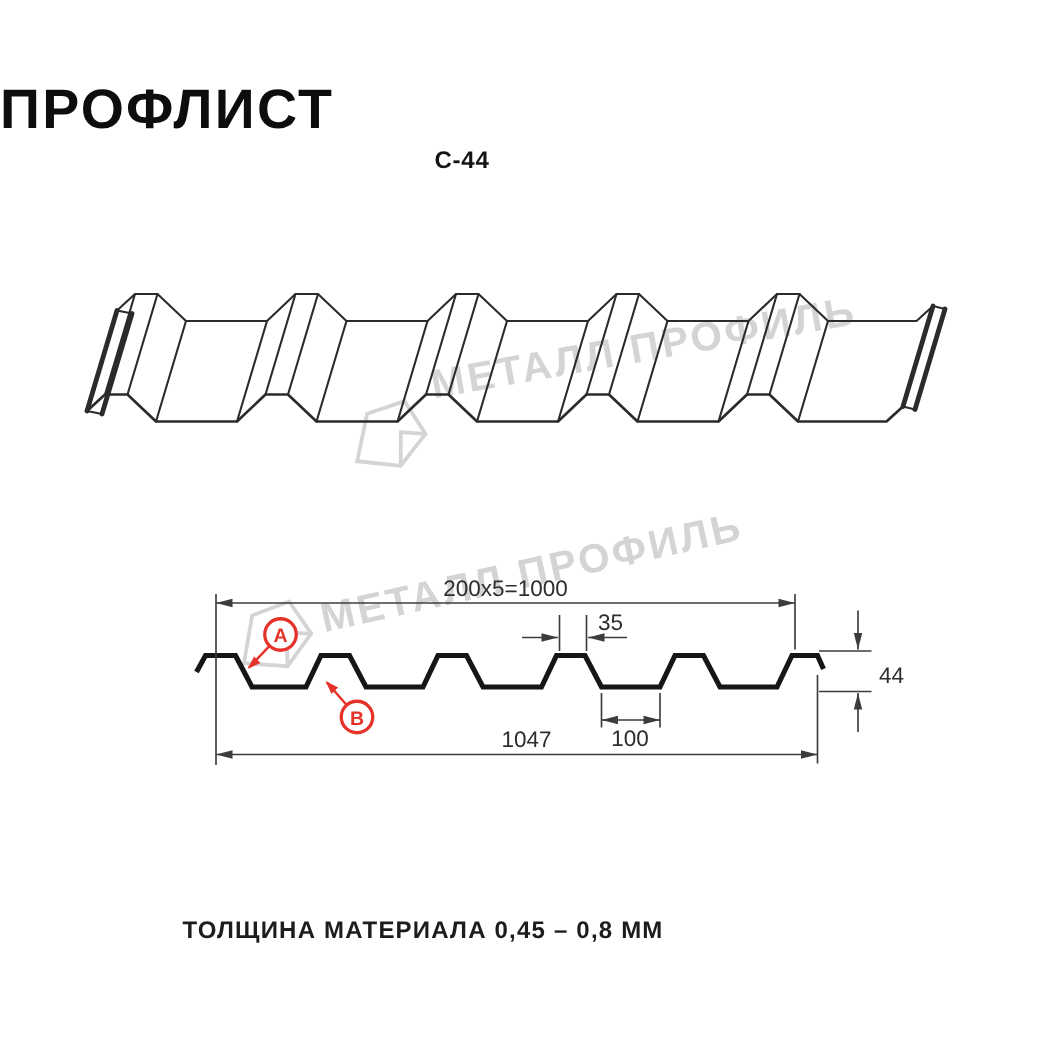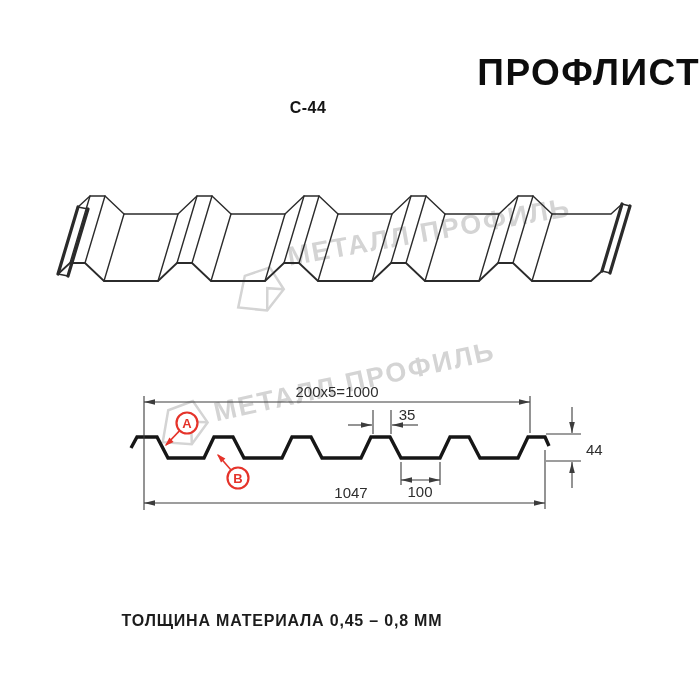--- a/index.html
+++ b/index.html
@@ -1,18 +1,18 @@
 <!DOCTYPE html>
 <html><head>
 <meta charset="utf-8">
 <style>
   html,body{margin:0;padding:0;background:#ffffff;}
   .canvas{position:relative;width:700px;height:700px;background:#ffffff;overflow:hidden;
           font-family:"Liberation Sans", sans-serif;}
-  .title{position:absolute;left:0;top:52px;width:700px;text-align:right;
+  .title{position:absolute;left:0;top:52px;width:700px;text-align:left;
          font-size:37px;font-weight:800;letter-spacing:1.5px;color:#0d0d0d;}
   .subtitle{position:absolute;left:0;top:99px;width:616px;text-align:center;
          font-size:16px;font-weight:700;letter-spacing:0.5px;color:#141414;}
   .footer{position:absolute;left:0;top:612px;width:564px;text-align:center;
          font-size:16px;font-weight:600;letter-spacing:0.8px;color:#1c1c1c;}
   .wm-text{position:absolute;font-size:27px;font-weight:700;letter-spacing:2px;
          color:#d4d4d4;white-space:nowrap;transform-origin:0 0;}
   .wm-text1{left:285px;top:242px;transform:rotate(-10deg);}
   .wm-text2{left:211px;top:398px;transform:rotate(-12.5deg);}
   .wm-logo{position:absolute;transform-origin:50% 50%;}

